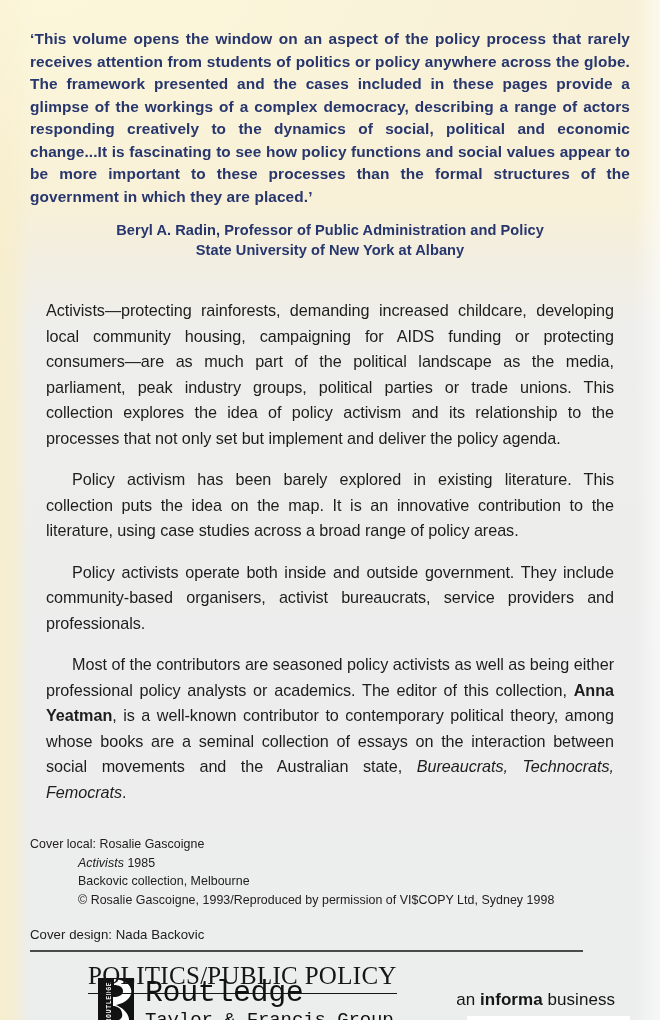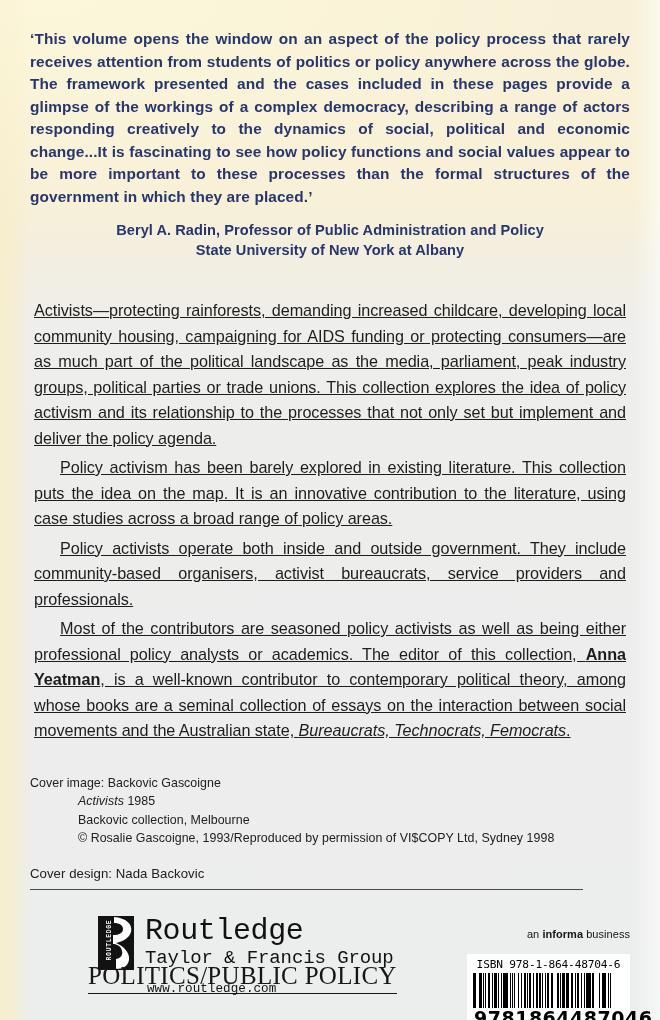--- a/index.html
+++ b/index.html
@@ -96,22 +96,21 @@
   
   .desc {
     margin-top: 38px;
     color: #1d1d1d;
     font-size: 16.2px;
     line-height: 25.5px;
     text-align: justify;
     letter-spacing: -0.05px;
   }
   .desc p {
-    margin: 4px;
-    text-decoration: underline;
+    margin: 16px;
   }
   .desc p + p {
     text-indent: 26px;
   }
   .desc b { font-weight: bold; }
   .desc i { font-style: italic; }
 
   
   .credits {
     margin-top: 30px;
@@ -198,23 +197,23 @@
   .rl-url {
     color: #111111;
     font-size: 12.6px;
     margin-top: 14px;
     margin-left: 2px;
     letter-spacing: 0.05px;
   }
 
   .informa {
     position: absolute;
-    right: 0;
+    right: 15px;
     top: 12px;
-    font-size: 11px;
+    font-size: 17px;
     color: #151515;
     letter-spacing: 0.05px;
   }
   .informa b { font-weight: bold; }
 
   
   .barcode-box {
     position: absolute;
     right: 0px;
     top: 38px;
@@ -286,21 +285,21 @@
     </div>
 
     <div class="desc">
       <p>Activists—protecting rainforests, demanding increased childcare, developing local community housing, campaigning for AIDS funding or protecting consumers—are as much part of the political landscape as the media, parliament, peak industry groups, political parties or trade unions.  This collection explores the idea of policy activism and its relationship to the processes that not only set but implement and deliver the policy agenda.</p>
       <p>Policy activism has been barely explored in existing literature.  This collection puts the idea on the map.  It is an innovative contribution to the literature, using case studies across a broad range of policy areas.</p>
       <p>Policy activists operate both inside and outside government.  They include community-based organisers, activist bureaucrats, service providers and professionals.</p>
       <p><span>Most of the contributors are seasoned policy activists as well as being either professional policy analysts or academics.  The editor of this collection, </span><b>Anna Yeatman</b><span>, is a well-known contributor to contemporary political theory, among whose books are a seminal collection of essays on the interaction between social movements and the Australian state, </span><i>Bureaucrats, Technocrats, Femocrats</i><span>.</span></p>
     </div>
 
     <div class="credits">
-      <div>Cover image: Backovic Gascoigne</div>
+      <div>Cover local: Rosalie Gascoigne</div>
       <div class="indent"><span class="ital">Activists</span> <span>1985</span></div>
       <div class="indent">Backovic collection, Melbourne</div>
       <div class="indent">© Rosalie Gascoigne, 1993/Reproduced by permission of VI$COPY Ltd, Sydney 1998</div>
     </div>
 
     <div class="cover-design">Cover design: Nada Backovic</div>
     <div class="rule"></div>
 
     <div class="publisher-row">
 

